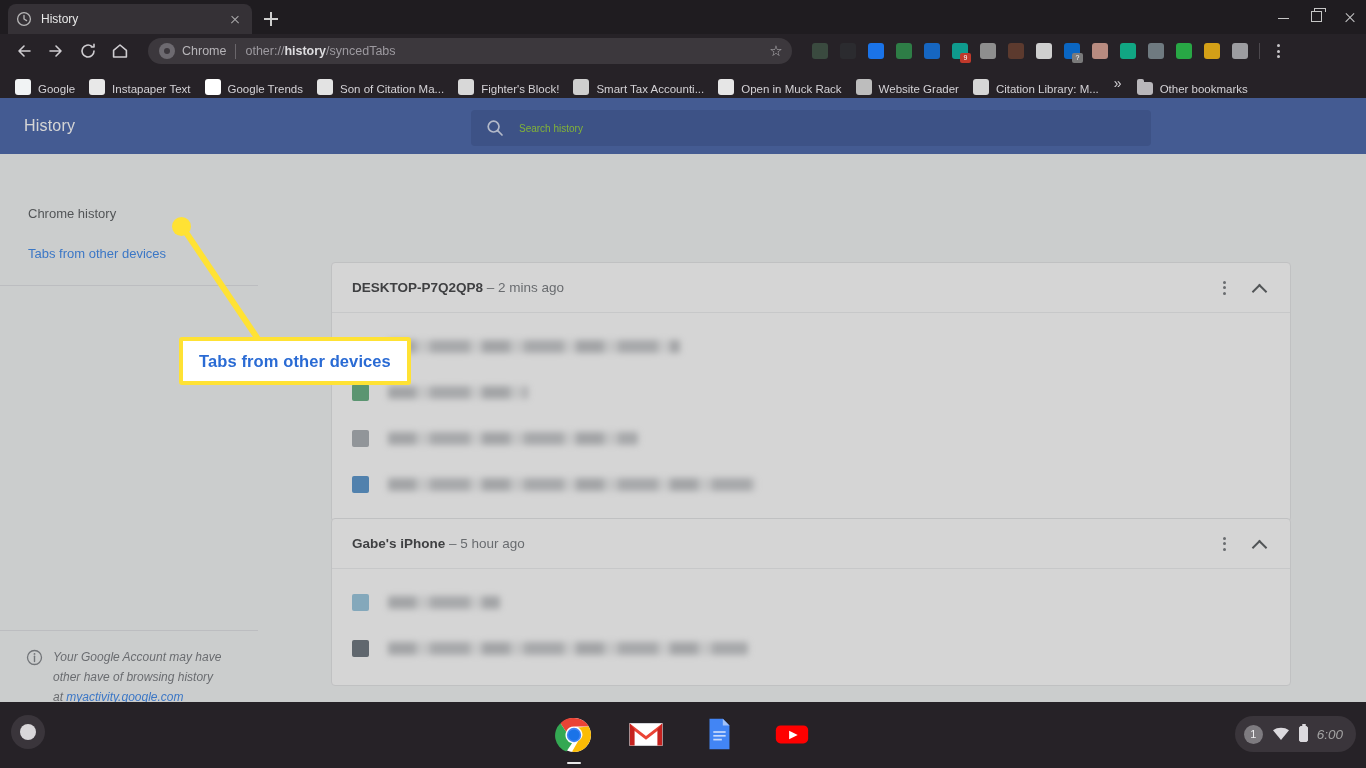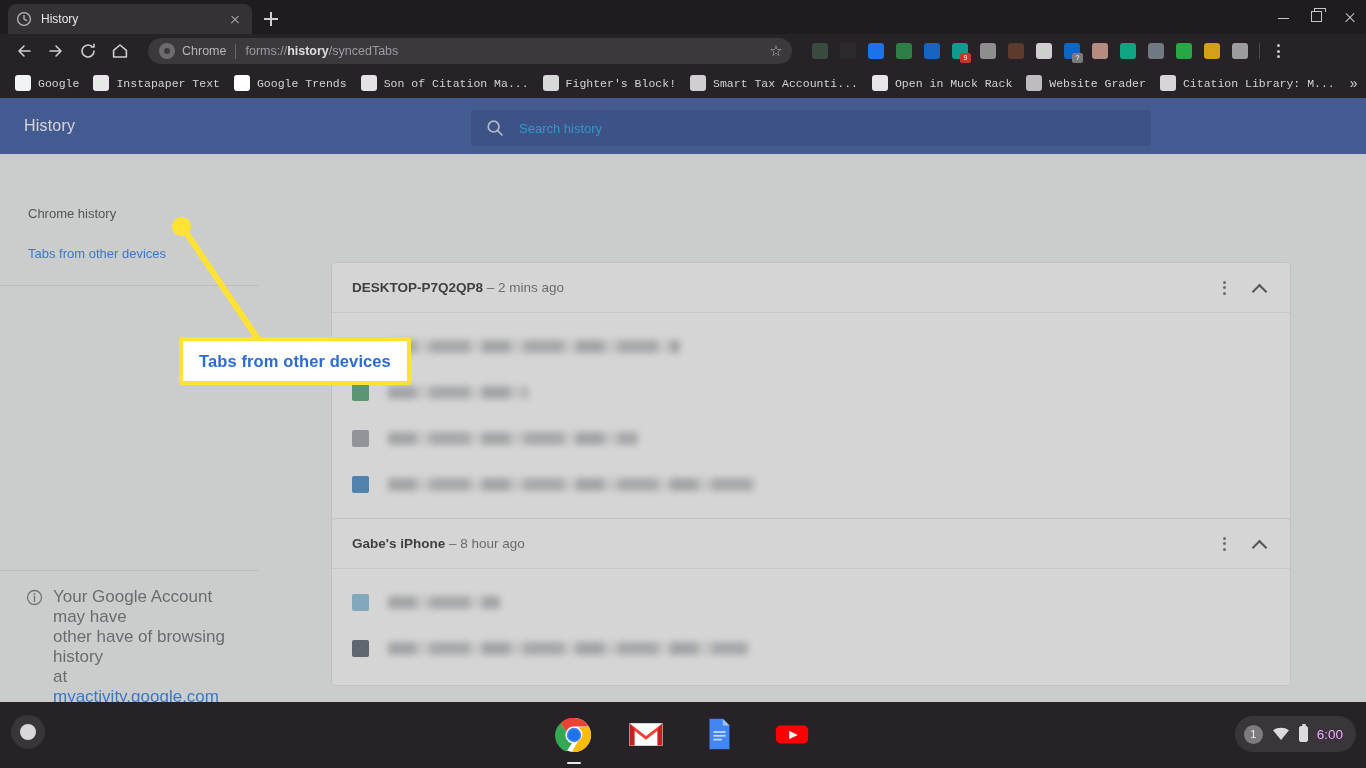--- a/index.html
+++ b/index.html
@@ -102,22 +102,22 @@
   .kebab-tb i { position: absolute; left: 12px; width: 3px; height: 3px;
                 border-radius: 50%; background: #c8c6ca; }
   .kebab-tb i:nth-child(1) { top: 6px; }
   .kebab-tb i:nth-child(2) { top: 11.5px; }
   .kebab-tb i:nth-child(3) { top: 17px; }
 
   .bookmarks {
     position: absolute; left: 0; top: 68px; width: 1366px; height: 30px;
     background: #262227; display: flex; align-items: center; padding-left: 8px;
   }
-  .bm { display: flex; align-items: center; height: 24px; padding: 0 7px;
-        border-radius: 4px; flex: 0 0 auto; font-family: Liberation Mono, monospace; }
+  .bm { display: flex; align-items: flex-end; height: 24px; padding: 0 7px;
+        border-radius: 4px; flex: 0 0 auto; }
   .bm .ico { width: 16px; height: 16px; flex: 0 0 16px; margin-right: 7px;
              border-radius: 3px; position: relative; }
   .bm span { color: #d4d2d6; font-size: 11.5px; white-space: nowrap; }
   .bm-overflow { color: #d4d2d6; font-size: 14px; padding: 0 8px; }
   .folder-ico {
     width: 16px; height: 13px; background: #b9b7bb; border-radius: 1px 3px 3px 3px;
     flex: 0 0 16px; margin-right: 7px; position: relative;
   }
   .folder-ico::before {
     content: ""; position: absolute; left: 0; top: -3px; width: 7px; height: 4px;
@@ -133,42 +133,42 @@
     position: relative; height: 56px; background: #27499b;
     display: flex; align-items: center;
   }
   .page-title { color: #ffffff; font-size: 16px; margin-left: 24px; letter-spacing: .2px; }
   .searchbox {
     position: absolute; left: 471px; top: 12px; width: 680px; height: 36px;
     background: #1d3c89; border-radius: 4px; display: flex; align-items: center;
     padding-left: 14px;
   }
   .search-ico { width: 20px; height: 20px; flex: 0 0 20px; margin-right: 14px; }
-  .search-ph { color: #0ea5e9; font-size: 13px; }
+  .search-ph { color: #84cc16; font-size: 10px; }
 
   .page-body { position: relative; height: 548px; margin-top: 23px; }
 
   .sidebar { position: absolute; left: 0; top: 0; width: 258px; height: 548px;
              background: #f1f3f4; }
   .side-item {
     height: 40px; display: flex; align-items: center; padding-left: 28px;
     font-size: 13px; color: #3c4043; position: relative;
   }
   .side-item.active { color: #1a73e8; }
   .side-divider { height: 1px; background: #dadce0; margin: 12px 0 12px 0; }
   .side-item .ext-link-ico {
     position: absolute; right: 36px; top: 12px; width: 15px; height: 15px;
   }
   .side-footer {
     position: absolute; left: 0; bottom: 0; width: 258px; padding: 16px 22px 18px 22px;
     border-top: 1px solid #dadce0;
     display: flex; align-items: flex-start;
   }
   .info-ico { width: 17px; height: 17px; flex: 0 0 17px; margin: 2px 10px 0 4px; }
-  .side-footer p { font-size: 17px; line-height: 20px; color: #5f6368; }
+  .side-footer p { font-size: 12px; line-height: 20px; color: #5f6368; font-style: italic; }
   .side-footer a { color: #1a73e8; text-decoration: none; }
 
   .content { position: absolute; left: 258px; top: 0; right: 0; height: 526px; }
   .card {
     position: absolute; left: 73px; width: 960px; background: #ffffff;
     border: 1px solid #e0e1e3; border-radius: 4px;
   }
   .card-head {
     height: 50px; display: flex; align-items: center; padding: 0 12px 0 20px;
     border-bottom: 1px solid #ebecee;
@@ -250,21 +250,21 @@
   }
   .tray {
     position: absolute; right: 10px; top: 14px; height: 36px; border-radius: 18px;
     background: #3a353b; display: flex; align-items: center; padding: 0 13px 0 9px;
     gap: 9px;
   }
   .tray-count {
     width: 19px; height: 19px; border-radius: 50%; background: #7e7b80;
     color: #f0eff1; font-size: 11px; line-height: 19px; text-align: center;
   }
-  .tray-time { color: #f0abfc; font-size: 13.5px; }
+  .tray-time { color: #a3a3a3; font-size: 13.5px; font-style: italic; }
   .batt {
     width: 9px; height: 16px; border: 1.5px solid #dcdade; border-radius: 2px;
     position: relative; background: #dcdade;
   }
   .batt::before {
     content: ""; position: absolute; left: 2px; top: -3.5px; width: 4px; height: 2px;
     background: #dcdade; border-radius: 1px;
   }
 </style>
 </head>
@@ -319,21 +319,21 @@
       <svg width="20" height="20" viewBox="0 0 20 20">
           <path d="M3.6 9.4 10 4l6.4 5.4V16H3.6z" fill="none" stroke="#cfcdd1" stroke-width="1.6" stroke-linejoin="round"></path>
         </svg>
     </div>
   </div>
 
   <div class="omnibox">
     <span class="chrome-dot"></span>
     <span class="omni-label">Chrome</span>
     <span class="omni-sep"></span>
-    <span class="omni-url"><span>forms://</span><b>history</b><span>/syncedTabs</span></span>
+    <span class="omni-url"><span>other://</span><b>history</b><span>/syncedTabs</span></span>
     <span class="star">☆</span>
   </div>
 
   <div class="ext-row" id="ext-row">
       <div class="ext">
         <span class="g" style="background: rgb(58, 74, 63);"></span>
       </div>
       <div class="ext">
         <span class="g" style="background: rgb(43, 43, 47);"></span>
       </div>
@@ -497,21 +497,21 @@
                 <span class="blurtext" style="width: 250px;"></span>
               </div>
               <div class="tab-row">
                 <span class="fav" style="background: rgb(59, 130, 196);"></span>
                 <span class="blurtext" style="width: 368px;"></span>
               </div>
             </div>
           </div>
           <div class="card" style="top: 341px;">
             <div class="card-head">
-              <div class="card-title"><b>Gabe's iPhone</b><span class="time"> – 8 hour ago</span></div>
+              <div class="card-title"><b>Gabe's iPhone</b><span class="time"> – 5 hour ago</span></div>
               <div class="icon-btn kebab">
                 <i></i>
                 <i></i>
                 <i></i>
               </div>
               <div class="icon-btn chev"></div>
             </div>
             <div class="card-rows">
               <div class="tab-row">
                 <span class="fav" style="background: rgb(135, 188, 217);"></span>

